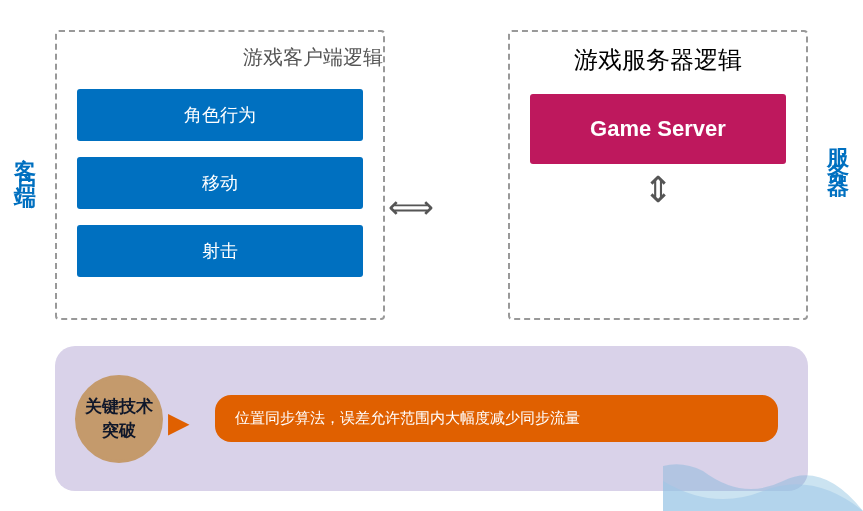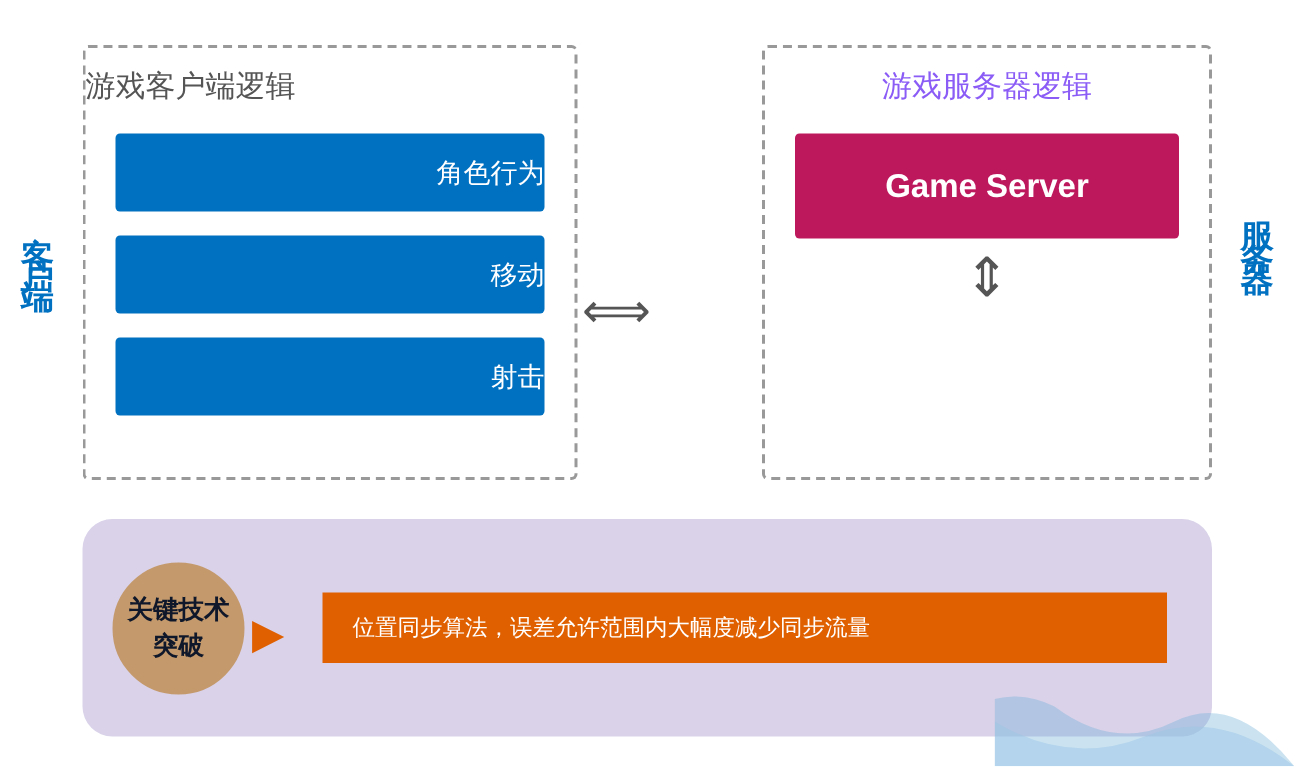--- a/index.html
+++ b/index.html
@@ -50,38 +50,38 @@
       position: absolute;
       left: 55px;
       top: 30px;
       width: 330px;
       height: 290px;
       border: 2px dashed #999;
       border-radius: 4px;
     }
 
     .client-box-title {
-      text-align: left;
+      text-align: right;
       font-size: 20px;
       color: #555;
       padding: 12px 0 8px 0;
     }
 
     .client-items {
       display: flex;
       flex-direction: column;
       gap: 16px;
       padding: 10px 20px;
     }
 
     .client-item {
       background: #0070c0;
       color: #fff;
       font-size: 18px;
-      text-align: right;
+      text-align: center;
       padding: 14px 0;
       border-radius: 3px;
     }
 
     
     .middle-arrow {
       position: absolute;
       left: 388px;
       top: 188px;
       font-size: 32px;
@@ -94,22 +94,22 @@
       right: 55px;
       top: 30px;
       width: 300px;
       height: 290px;
       border: 2px dashed #999;
       border-radius: 4px;
     }
 
     .server-box-title {
       text-align: center;
-      font-size: 20px;
-      color: #8b5cf6;
+      font-size: 24px;
+      color: #000000;
       padding: 12px 0 8px 0;
     }
 
     .server-items {
       display: flex;
       flex-direction: column;
       align-items: center;
       gap: 0px;
       padding: 10px 20px;
       position: relative;
@@ -179,21 +179,21 @@
       bottom: 72px;
       font-size: 28px;
       color: #e06000;
     }
 
     .bottom-item {
       background: #e06000;
       color: #fff;
       font-size: 15px;
       padding: 14px 20px;
-      border-radius: 0;
+      border-radius: 16px;
     }
 
     
     .wave-decoration {
       position: absolute;
       bottom: 0;
       right: 0;
       width: 200px;
       height: 100px;
       overflow: hidden;

